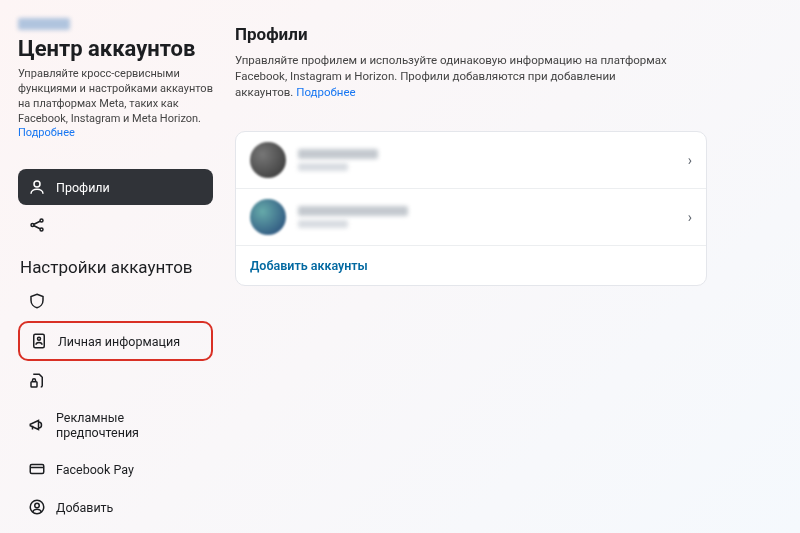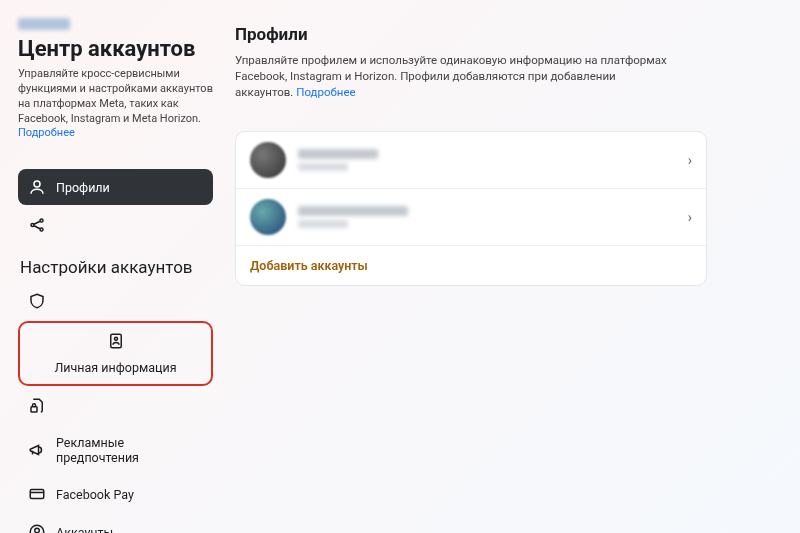--- a/index.html
+++ b/index.html
@@ -7,37 +7,37 @@
   .sidebar{width:225px;padding:18px 12px 0 18px;box-sizing:border-box;}
   .brand{width:52px;height:12px;background:#b0c4de;filter:blur(2px);border-radius:2px;margin-bottom:6px;}
   .sb-title{font-size:22px;font-weight:700;margin:4px 0 6px;}
   .sb-desc{font-size:11px;line-height:1.35;color:#444;margin-bottom:28px;}
   .link{color:#1877f2;cursor:pointer;}
   .nav-item{display:flex;align-items:center;gap:10px;padding:9px 10px;border-radius:8px;cursor:pointer;font-size:12.5px;margin:2px 0;}
   .nav-item.active{background:#303338;color:#fff;}
   .nav-item .icon{width:18px;height:18px;flex:0 0 18px;display:flex;align-items:center;justify-content:center;}
   .nav-item svg{stroke:#1c1e21;}
   .nav-item.active svg{stroke:#fff;}
-  .nav-item.highlight{border:2px solid #d93025;border-radius:10px;flex-direction:column;}
+  .nav-item.highlight{border:2px solid #d93025;border-radius:10px;}
   .section-label{font-size:17px;font-weight:400;margin:14px 0 6px 2px;}
   .multiline{line-height:1.2;}
   .main{flex:1;padding:24px 24px 0 10px;box-sizing:border-box;}
   .main-title{font-size:17px;font-weight:700;margin-bottom:8px;}
   .main-desc{font-size:11.5px;line-height:1.4;color:#444;margin-bottom:31px;max-width:440px;}
   .card{background:#fff;border:1px solid #e4e6eb;border-radius:10px;overflow:hidden;max-width:470px;}
   .profile-row{display:flex;align-items:center;gap:12px;padding:10px 14px;border-bottom:1px solid #eceef0;cursor:pointer;}
   .profile-row:last-of-type{border-bottom:1px solid #eceef0;}
   .avatar{width:36px;height:36px;border-radius:50%;background:radial-gradient(circle at 35% 35%,#777,#333);filter:blur(1px);}
   .avatar.alt{background:radial-gradient(circle at 35% 35%,#6aa,#247);}
   .p-text{flex:1;display:flex;flex-direction:column;}
   .p-name{width:80px;height:10px;background:#c4c9cf;filter:blur(2px);border-radius:2px;margin-bottom:4px;}
   .p-sub{width:50px;height:8px;background:#d8dce1;filter:blur(2px);border-radius:2px;}
   .p-name.w2{width:110px;}
   .chev{color:#606770;font-size:14px;}
-  .add-row{padding:12px 14px;color:#a16207;font-size:12.5px;font-weight:600;cursor:pointer;}
+  .add-row{padding:12px 14px;color:#0369a1;font-size:12.5px;font-weight:600;cursor:pointer;}
 </style>
 </head>
 <body>
 
 <div class="layout">
   <aside class="sidebar">
     <div class="brand"></div>
     <div class="sb-title">Центр аккаунтов</div>
     <div class="sb-desc">
       <span>Управляйте кросс-сервисными функциями и настройками аккаунтов на платформах Meta, таких как Facebook, Instagram и Meta Horizon. </span><span class="link">Подробнее</span>
@@ -117,21 +117,21 @@
     </div>
 
     <div class="nav-item">
       <span class="icon">
         <svg width="18" height="18" viewBox="0 0 24 24" fill="none" stroke-width="2">
             <circle cx="12" cy="12" r="9"></circle>
             <circle cx="12" cy="10" r="3"></circle>
             <path d="M6 19c1-3 4-4 6-4s5 1 6 4"></path>
           </svg>
       </span>
-      <span>Аккаунты</span>
+      <span>Добавить</span>
     </div>
   </aside>
 
   <main class="main">
     <div class="main-title">Профили</div>
     <div class="main-desc">
       <span>Управляйте профилем и используйте одинаковую информацию на платформах Facebook, Instagram и Horizon. Профили добавляются при добавлении аккаунтов. </span><span class="link">Подробнее</span>
     </div>
 
     <div class="card">

